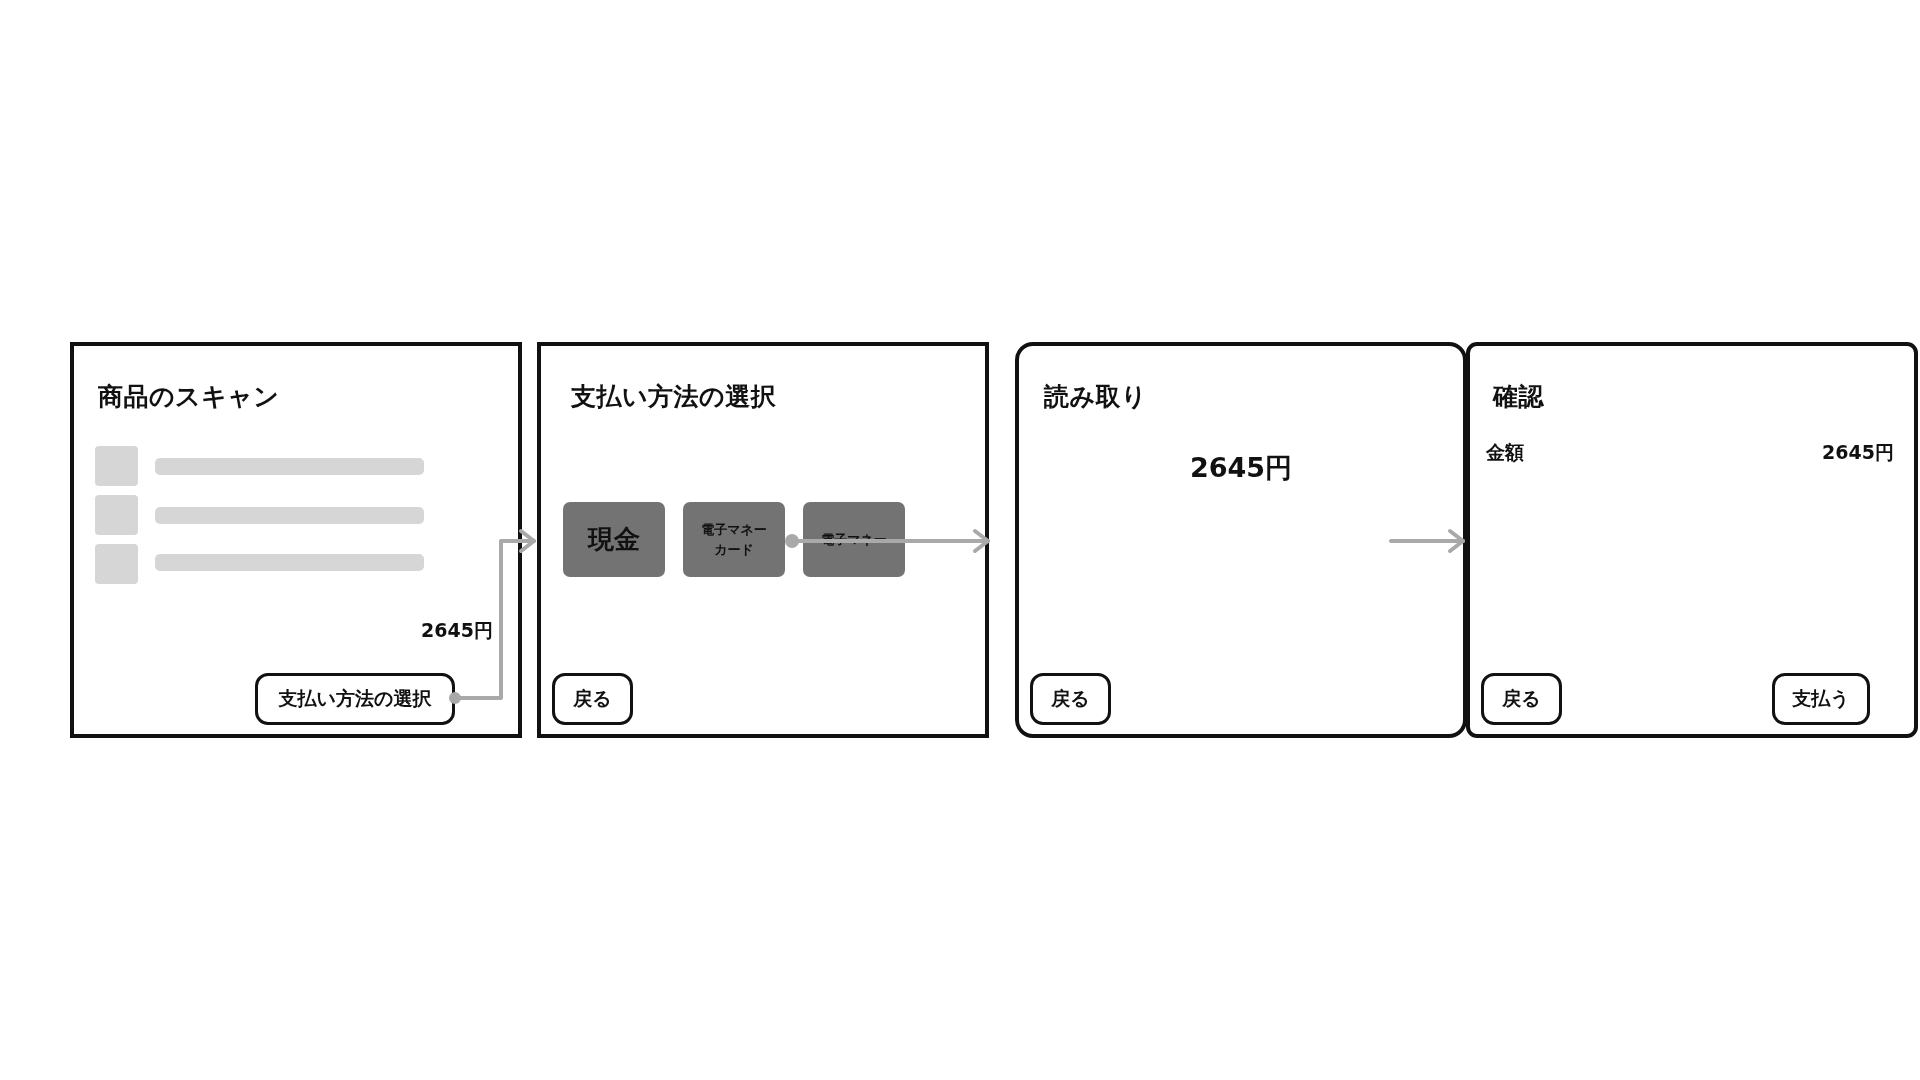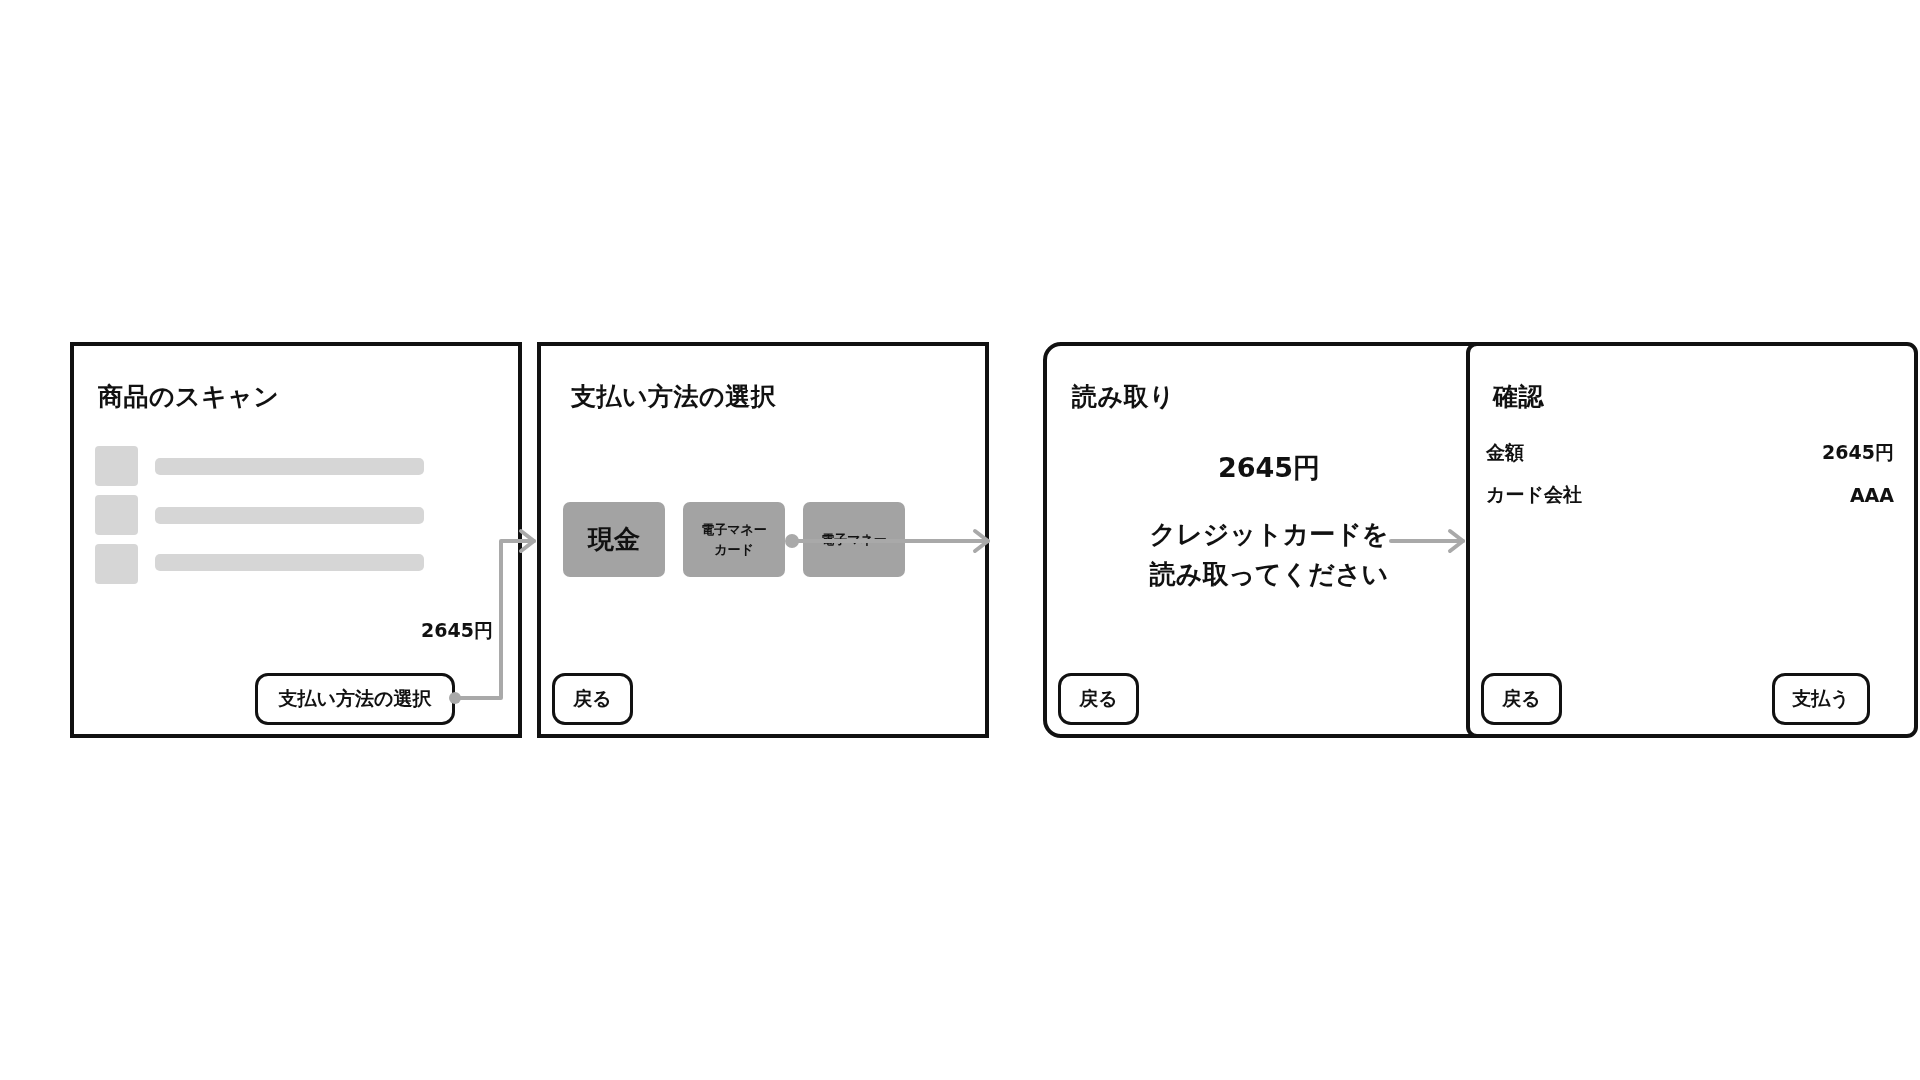--- a/index.html
+++ b/index.html
@@ -21,21 +21,21 @@
       position: absolute;
       top: 342px;
       width: 452px;
       height: 396px;
       box-sizing: border-box;
       border: 4px solid #111111;
       background: #ffffff;
     }
     #screen-1 { left: 70px; }
     #screen-2 { left: 537px; }
-    #screen-3 { left: 1043px; border-radius: 18px; }
+    #screen-3 { left: 1015px; border-radius: 18px; }
     #screen-4 { left: 1466px; border-radius: 11px; }
 
     .screen-title {
       position: absolute;
       top: 34px;
       font-size: 25px;
       font-weight: bold;
       white-space: nowrap;
       letter-spacing: 0.5px;
     }
@@ -91,21 +91,21 @@
       left: 181px;
       width: 200px;
     }
 
     
     .option {
       position: absolute;
       top: 156px;
       width: 102px;
       height: 75px;
-      background: #a3a3a3;
+      background: #737373;
       border-radius: 7px;
       display: flex;
       align-items: center;
       justify-content: center;
       text-align: center;
       font-weight: bold;
       cursor: pointer;
     }
     #opt-cash { left: 22px; font-size: 26px; }
     #opt-credit { left: 142px; font-size: 13px; line-height: 20px; white-space: pre-line; }
@@ -194,35 +194,29 @@
     <div class="option" id="opt-credit">電子マネー
 カード</div>
     <div class="option" id="opt-emoney">電子マネー</div>
 
     <div class="btn btn-back">戻る</div>
   </div>
 
   <div class="screen" id="screen-3">
     <div class="screen-title">読み取り</div>
     <div class="amount-3">2645円</div>
-    <div class="message-3">クレジットカードを
-読み取ってください</div>
     <div class="btn btn-back">戻る</div>
   </div>
 
   <div class="screen" id="screen-4">
     <div class="screen-title">確認</div>
 
     <div class="info-row" style="top:93px">
       <span>金額</span>
       <span>2645円</span>
-    </div>
-    <div class="info-row" style="top:135px">
-      <span>カード会社</span>
-      <span>AAA</span>
     </div>
 
     <div class="btn btn-back">戻る</div>
     <div class="btn" id="btn-pay">支払う</div>
   </div>
 
   <svg class="connectors" viewBox="0 0 1920 1080">
     <g fill="none" stroke="#a9a9a9" stroke-width="4" stroke-linecap="round" stroke-linejoin="round">
 
       <g>

